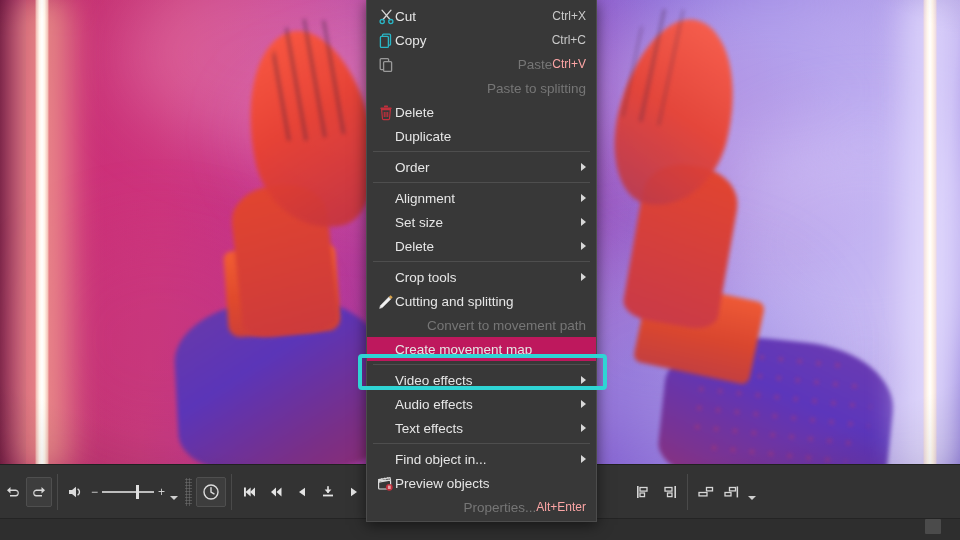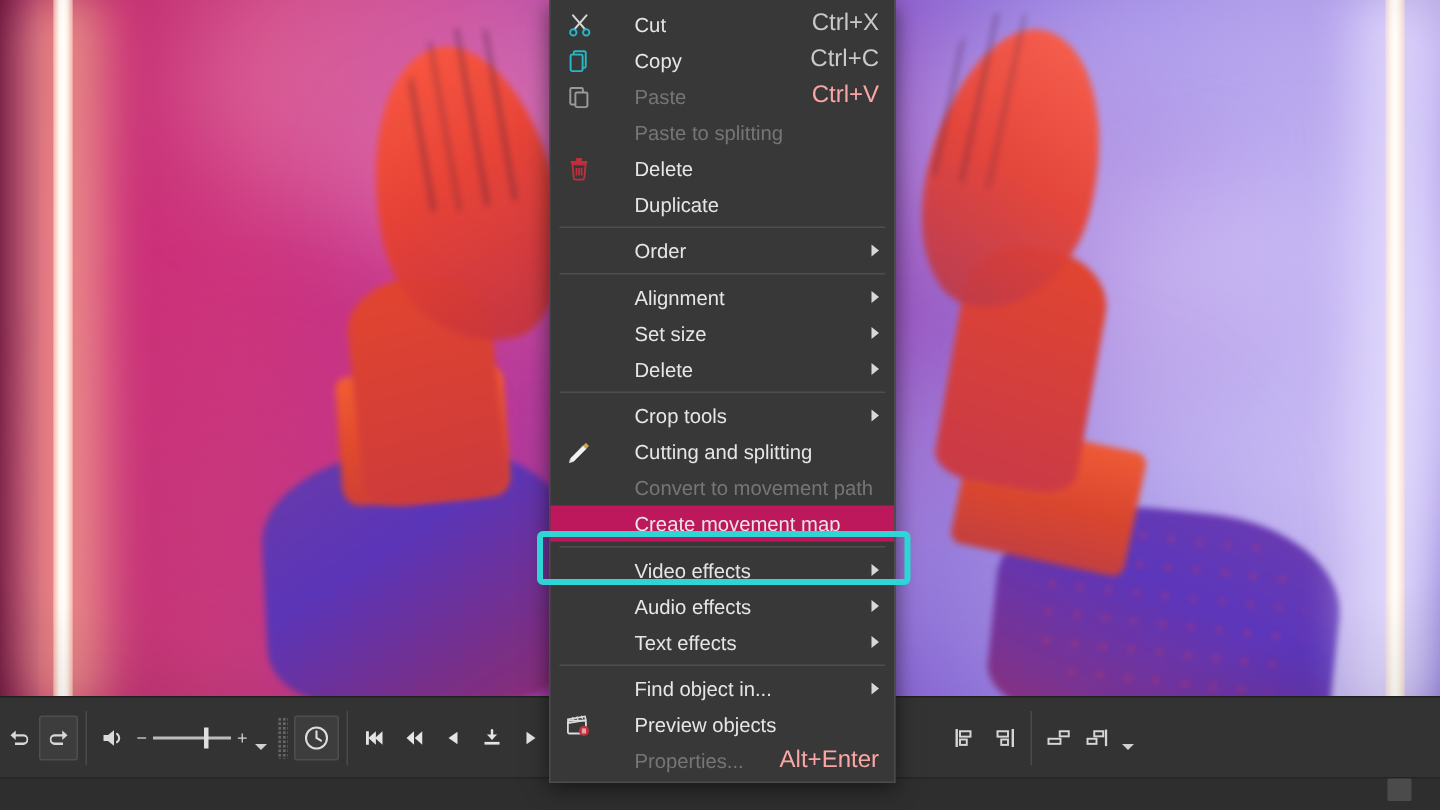--- a/index.html
+++ b/index.html
@@ -293,32 +293,32 @@
     border-top: none;
     box-shadow: 0 3px 14px rgba(0,0,0,0.55);
     padding: 4px 0 2px 0;
     z-index: 30;
   }
   .mi {
     position: relative;
     display: flex;
     align-items: center;
     height: 24px;
-    padding-left: 56px;
+    padding-left: 28px;
     padding-right: 10px;
     color: #e6e6e6;
     font-size: 13.5px;
     white-space: nowrap;
   }
   .mi .lbl { flex: 1; }
   .mi .accel {
     color: #c9c9c9;
-    font-size: 16px;
-  }
-  .mi.disabled { color: #767676; }
+    font-size: 12px;
+  }
+  .mi.disabled { color: #767676; text-align: right; }
   .mi.disabled .accel { color: #fca5a5; }
   .mi.hl {
     background: #be185d;
   }
   .mi .ic {
     position: absolute;
     left: 9px; top: 50%;
     transform: translateY(-50%);
     width: 20px; height: 20px;
     display: flex; align-items: center; justify-content: center;

